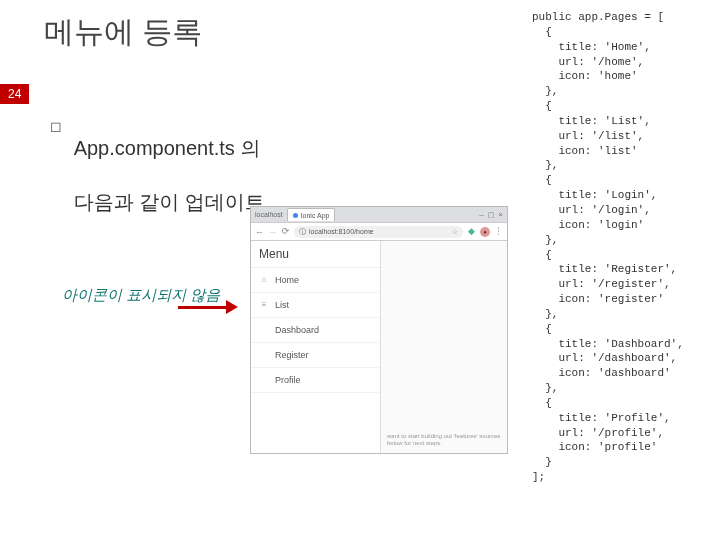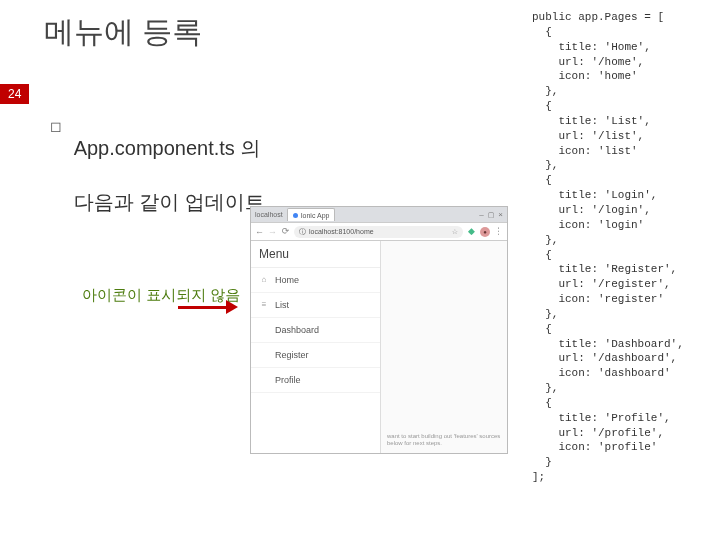--- a/index.html
+++ b/index.html
@@ -46,23 +46,24 @@
     margin-top: 6px;
   }
   .bullet-text {
     font-size: 20px;
     color: #333;
     line-height: 1.35;
     margin-top: 23px;
   }
   .subtext {
     font-size: 15px;
-    color: #4d7c0f;
-    margin-left: 32px;
+    color: #0f766e;
+    margin-left: 12px;
     margin-top: 70px;
+    font-style: italic;
   }
   .arrow {
     position: absolute;
     top: 302px;
     left: 178px;
     width: 62px;
     height: 10px;
   }
   .arrow-line {
     position: absolute;

